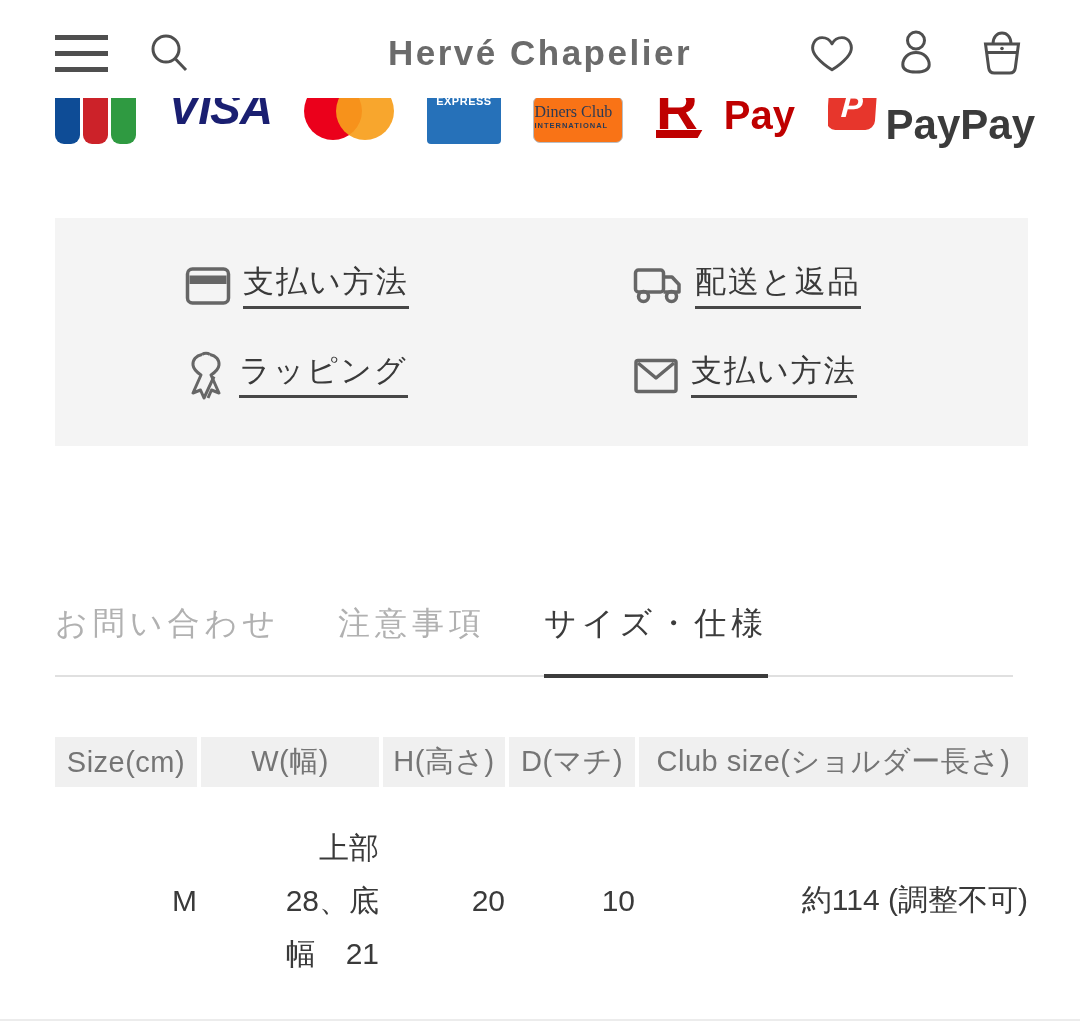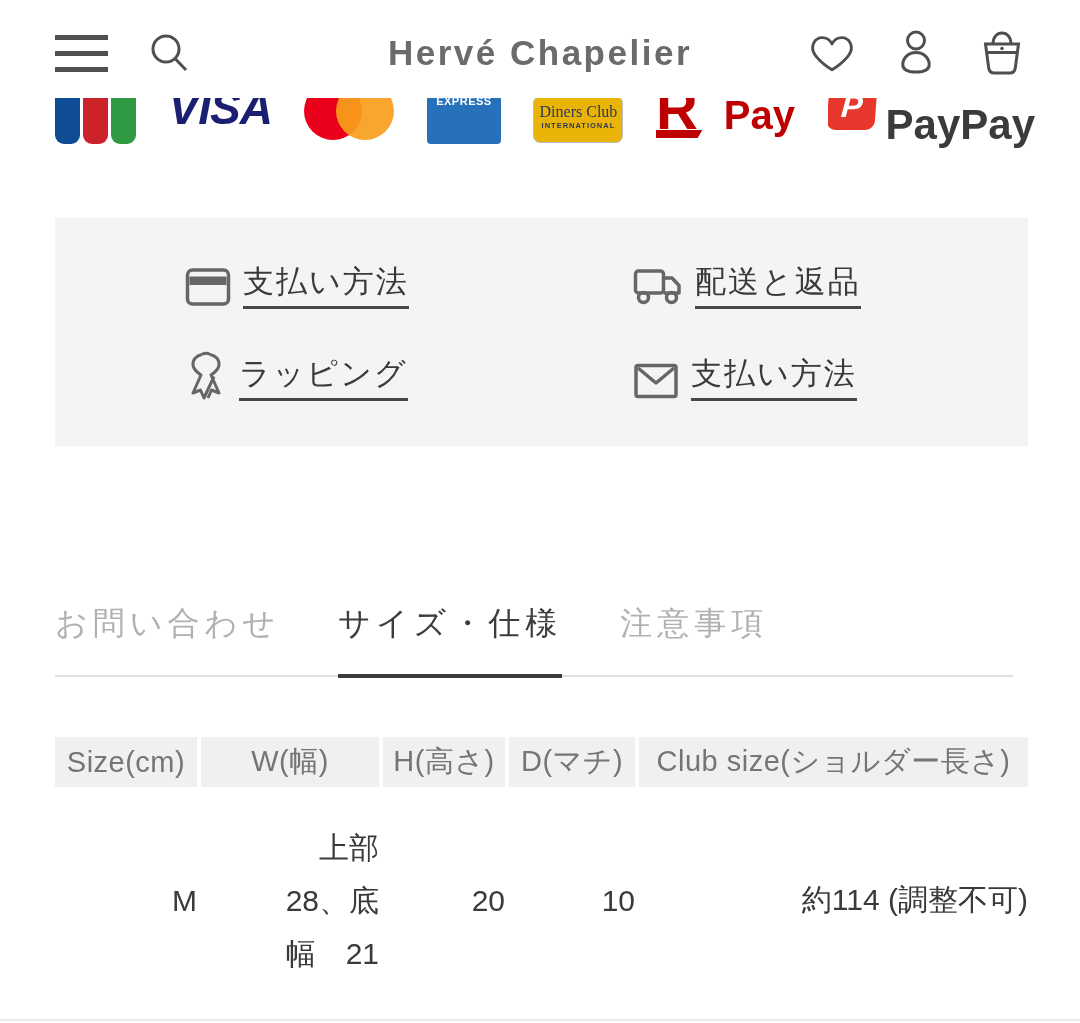--- a/index.html
+++ b/index.html
@@ -45,22 +45,22 @@
   .mc-circles { margin-top:-18px; position:relative; width:90px; height:64px; }
   .mc-circles i { position:absolute; top:2px; width:58px; height:58px; border-radius:50%; display:block; }
   .mc-red    { left:0; background:#eb001b; }
   .mc-orange { left:32px; background:#f79e1b; opacity:.92; }
   .amex-box {
     margin-top:-12px; width:74px; height:58px; background:#2671b9; border-radius:4px;
     color:#fff; font-size:11px; font-weight:bold; letter-spacing:.5px;
     text-align:center; padding-top:9px;
   }
   .diners-box {
-    margin-top:-2px; width:90px; height:47px; background:#eab308;
-    border:1px solid #b9bec4; border-radius:7px; text-align:center; padding-top:6px;
+    margin-top:-2px; width:90px; height:47px; background:#f97316;
+    border:1px solid #b9bec4; border-radius:7px; padding-top:6px;
   }
   .diners-line1 { font-family:"Liberation Serif","DejaVu Serif",serif; font-size:16px; color:#2b3a55; line-height:18px; }
   .diners-line2 { font-size:7.5px; font-weight:bold; letter-spacing:1px; color:#2b3a55; }
   .rpay { margin-top:-24px; position:relative; color:#bf0000; white-space:nowrap; }
   .rpay-r   { font-size:58px; font-weight:bold; line-height:70px; }
   .rpay-pay { font-size:40px; font-weight:bold; line-height:70px; margin-left:26px; }
   .rpay-swoosh {
     position:absolute; left:-8px; top:56px; width:52px; height:8px;
     background:#bf0000; transform:skewX(-30deg); display:block;
   }
@@ -72,21 +72,21 @@
   }
   .pp-text { font-size:42px; font-weight:bold; color:#3b3b3b; line-height:50px; letter-spacing:0;margin-top:18px; }
 
   
   .info-panel {
     margin:68px 52px 0 55px; height:228px; background:#f4f4f4;
     display:grid; grid-template-columns:448px 1fr; row-gap:42px;
     align-content:center; padding-left:130px;
   }
   .info-link {
-    display:flex; align-items:flex-end; gap:12px; text-decoration:none; color:#3a3a3a;
+    display:flex; align-items:center; gap:12px; text-decoration:none; color:#3a3a3a;
     width:max-content; cursor:pointer;
   }
   .info-link .txt {
     font-size:31px; letter-spacing:2px; border-bottom:3px solid #474747; padding-bottom:6px;
     line-height:36px;
   }
   .info-ico { line-height:0; }
   .info-ico svg { stroke:#666; }
 
   
@@ -241,22 +241,22 @@
         <path d="M5 7l18 15L41 7"></path>
       </svg>
     </span>
     <span class="txt">支払い方法</span>
   </a>
 
 </section>
 
 <nav class="tabs">
   <div class="tab">お問い合わせ</div>
+  <div class="tab">注意事項</div>
   <div class="tab active">サイズ・仕様</div>
-  <div class="tab">注意事項</div>
 </nav>
 
 <div class="size-table-wrap">
   <table>
     <colgroup>
         <col class="c1">
         <col class="c2">
         <col class="c3">
         <col class="c4">
         <col class="c5">

